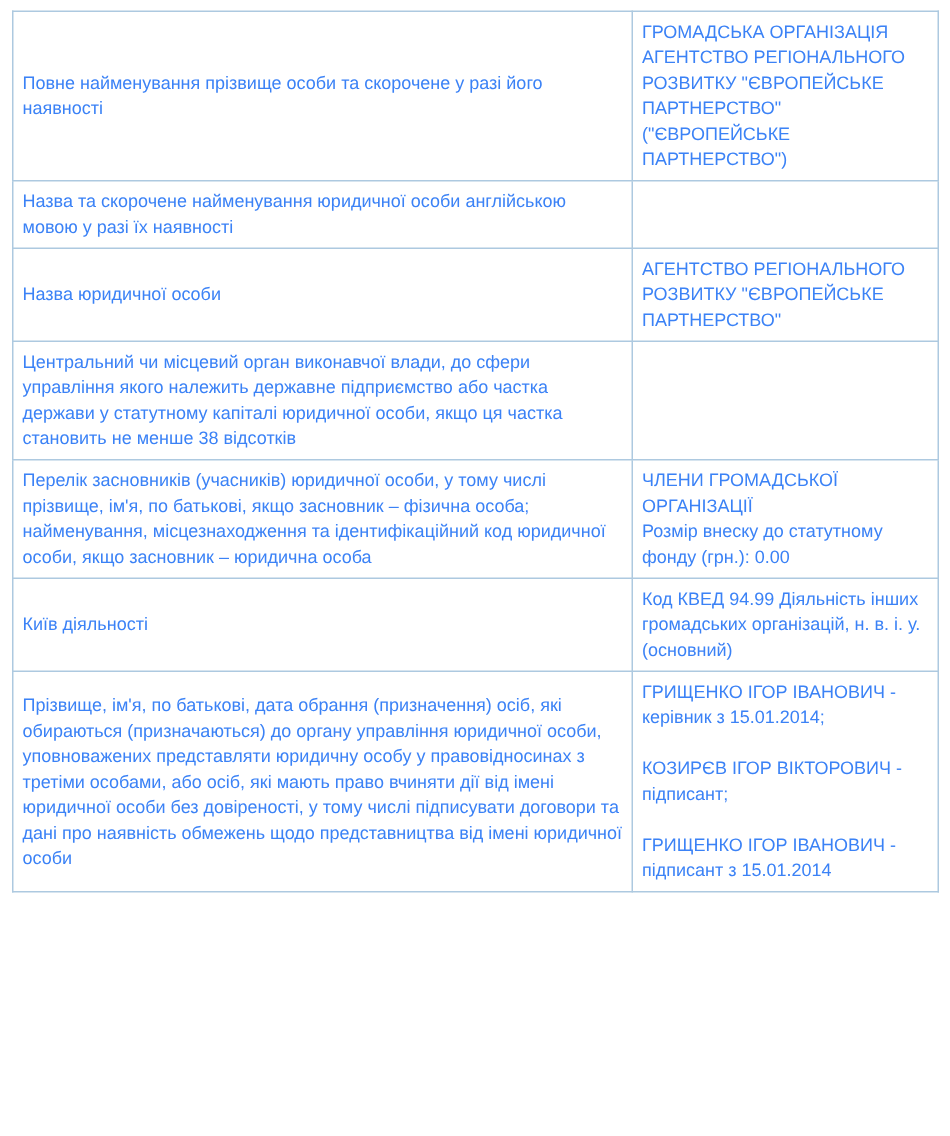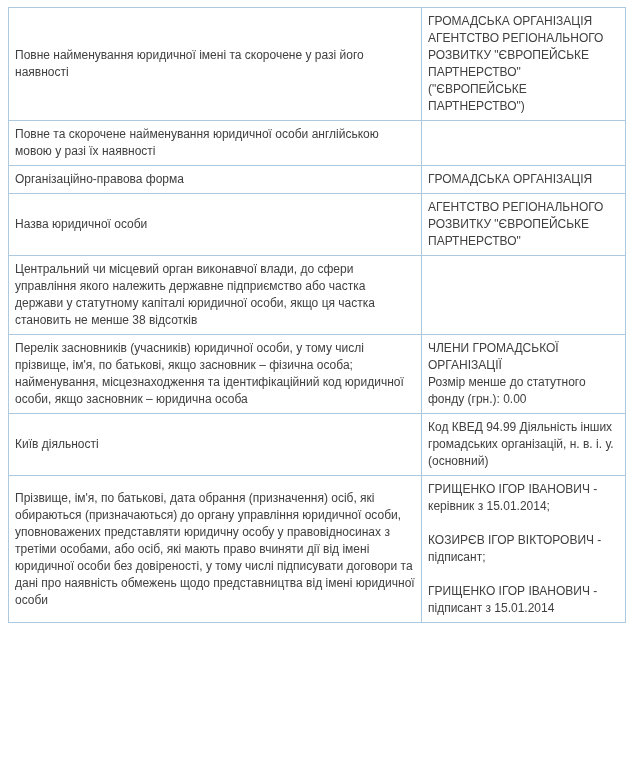--- a/index.html
+++ b/index.html
@@ -18,21 +18,21 @@
   }
   table.registry-table {
     border-collapse: collapse;
     table-layout: fixed;
     width: 617px;
   }
   col.label-col { width: 413px; }
   col.value-col { width: 204px; }
   td {
     border: 1px solid #adc9e0;
-    color: #404040;
+    color: #3b82f6;
     font-size: 12px;
     line-height: 17px;
     padding: 5px 6px;
     vertical-align: middle;
     word-wrap: break-word;
   }
   td.value-cell {
     white-space: pre-line;
   }
 </style>
@@ -40,43 +40,39 @@
 <body>
 
 <div class="page">
   <table class="registry-table">
     <colgroup>
       <col class="label-col">
       <col class="value-col">
     </colgroup>
     <tbody>
       <tr>
-        <td class="label-cell">Повне найменування юридичної імені та скорочене у разі його наявності</td>
+        <td class="label-cell">Повне найменування прізвище особи та скорочене у разі його наявності</td>
         <td class="value-cell">ГРОМАДСЬКА ОРГАНІЗАЦІЯ АГЕНТСТВО РЕГІОНАЛЬНОГО РОЗВИТКУ "ЄВРОПЕЙСЬКЕ ПАРТНЕРСТВО" ("ЄВРОПЕЙСЬКЕ ПАРТНЕРСТВО")</td>
       </tr>
       <tr>
-        <td class="label-cell">Повне та скорочене найменування юридичної особи англійською мовою у разі їх наявності</td>
+        <td class="label-cell">Назва та скорочене найменування юридичної особи англійською мовою у разі їх наявності</td>
         <td class="value-cell"></td>
-      </tr>
-      <tr>
-        <td class="label-cell">Організаційно-правова форма</td>
-        <td class="value-cell">ГРОМАДСЬКА ОРГАНІЗАЦІЯ</td>
       </tr>
       <tr>
         <td class="label-cell">Назва юридичної особи</td>
         <td class="value-cell">АГЕНТСТВО РЕГІОНАЛЬНОГО РОЗВИТКУ "ЄВРОПЕЙСЬКЕ ПАРТНЕРСТВО"</td>
       </tr>
       <tr>
         <td class="label-cell">Центральний чи місцевий орган виконавчої влади, до сфери управління якого належить державне підприємство або частка держави у статутному капіталі юридичної особи, якщо ця частка становить не менше 38 відсотків</td>
         <td class="value-cell"></td>
       </tr>
       <tr>
         <td class="label-cell">Перелік засновників (учасників) юридичної особи, у тому числі прізвище, ім'я, по батькові, якщо засновник – фізична особа; найменування, місцезнаходження та ідентифікаційний код юридичної особи, якщо засновник – юридична особа</td>
         <td class="value-cell">ЧЛЕНИ ГРОМАДСЬКОЇ ОРГАНІЗАЦІЇ
-Розмір менше до статутного фонду (грн.): 0.00</td>
+Розмір внеску до статутному фонду (грн.): 0.00</td>
       </tr>
       <tr>
         <td class="label-cell">Київ діяльності</td>
         <td class="value-cell">Код КВЕД 94.99 Діяльність інших громадських організацій, н. в. і. у. (основний)</td>
       </tr>
       <tr>
         <td class="label-cell">Прізвище, ім'я, по батькові, дата обрання (призначення) осіб, які обираються (призначаються) до органу управління юридичної особи, уповноважених представляти юридичну особу у правовідносинах з третіми особами, або осіб, які мають право вчиняти дії від імені юридичної особи без довіреності, у тому числі підписувати договори та дані про наявність обмежень щодо представництва від імені юридичної особи</td>
         <td class="value-cell">ГРИЩЕНКО ІГОР ІВАНОВИЧ - керівник з 15.01.2014;
 
 КОЗИРЄВ ІГОР ВІКТОРОВИЧ - підписант;

